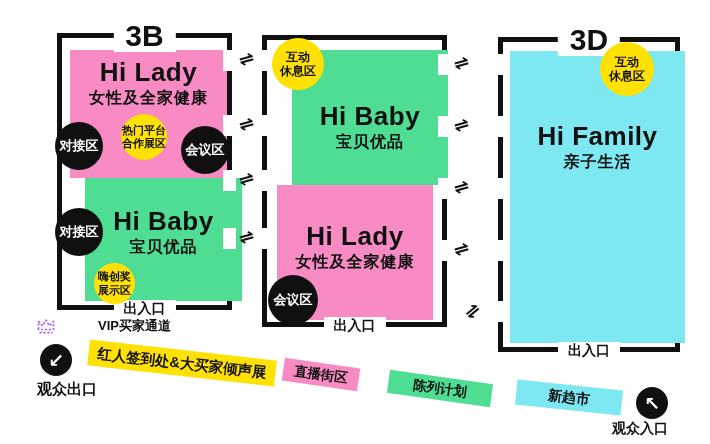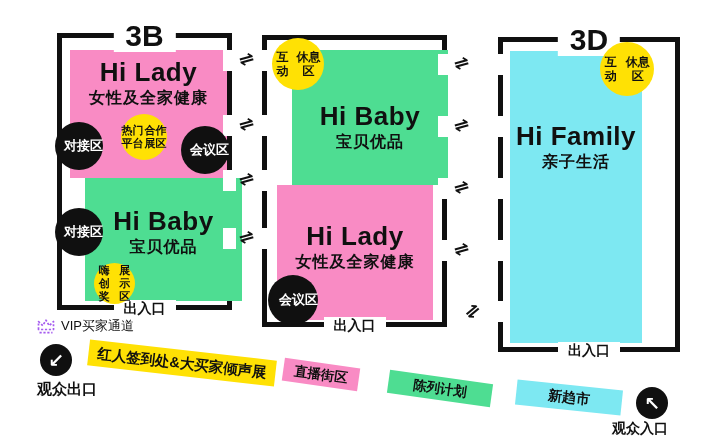--- a/index.html
+++ b/index.html
@@ -10,34 +10,34 @@
               padding:0 12px;font-size:30px;font-weight:bold;line-height:1.1;z-index:6;white-space:nowrap;text-align:right;}
   .entrance{position:absolute;bottom:-12px;left:50%;transform:translateX(-50%);background:#fff;
             padding:0 10px;font-size:14px;font-weight:bold;line-height:1.2;z-index:6;white-space:nowrap;}
   .zone{position:absolute;display:flex;flex-direction:column;align-items:center;justify-content:center;
         text-align:center;z-index:1;}
   .zone-title{font-size:26px;font-weight:bold;line-height:1.15;letter-spacing:.5px;}
   .zone-sub{font-size:16px;font-weight:bold;line-height:1.3;letter-spacing:1px;}
   .pinkbg{background:#F98BC4;} .greenbg{background:#4EDD92;margin-left:15px;} .cyanbg{background:#7DE8F2;}
   .wgap{position:absolute;width:13px;height:21px;background:#fff;z-index:4;}
   .wgap.l{left:-9px;} .wgap.r{right:-9px;}
-  .cbadge{position:absolute;border-radius:50%;display:flex;flex-direction:row;align-items:center;
-          justify-content:flex-end;text-align:center;font-weight:bold;line-height:1.2;z-index:7;}
+  .cbadge{position:absolute;border-radius:50%;display:flex;flex-direction:column;align-items:center;
+          justify-content:center;text-align:center;font-weight:bold;line-height:1.2;z-index:7;}
   .bblack{background:#101010;color:#fff;font-size:13px;}
   .byellow{background:#FFE104;color:#101010;font-size:11px;}
   .tarrow{position:absolute;font-size:18px;font-weight:bold;color:#101010;z-index:5;
           transform:rotate(-15deg);line-height:1;}
   .tarrow.diag{transform:rotate(-40deg);}
   .banner{position:absolute;display:flex;align-items:center;justify-content:center;font-weight:bold;
           z-index:2;white-space:nowrap;color:#101010;}
   .gateicon{position:absolute;width:32px;height:32px;border-radius:50%;background:#101010;color:#fff;
             display:flex;align-items:center;justify-content:center;font-size:19px;font-weight:bold;z-index:7;}
   .gatelabel{position:absolute;font-size:15px;font-weight:bold;z-index:7;white-space:nowrap;}
   .viprow{position:absolute;left:36px;top:317px;display:flex;align-items:center;gap:5px;z-index:7;}
-  .viplabel{font-size:13px;font-weight:normal;color:#101010;}
+  .viplabel{font-size:13px;font-weight:bold;color:#101010;margin-left:37px;}
 </style>
 </head>
 <body>
 
 <div class="stage">
 
   <div class="hall" style="left:57px;top:33px;width:175px;height:277px;">
     <div class="hall-title">3B</div>
     <div class="zone pinkbg" style="left:8px;top:12px;width:157px;height:128px;justify-content:flex-start;padding-top:8px;box-sizing:border-box;">
       <div class="zone-title">Hi Lady</div>
@@ -69,21 +69,21 @@
     <div class="wgap l" style="top:188px;"></div>
     <div class="wgap r" style="top:14px;"></div>
     <div class="wgap r" style="top:76px;"></div>
     <div class="wgap r" style="top:138px;"></div>
     <div class="wgap r" style="top:200px;"></div>
     <div class="entrance">出入口</div>
   </div>
 
   <div class="hall" style="left:498px;top:37px;width:182px;height:315px;">
     <div class="hall-title">3D</div>
-    <div class="zone cyanbg" style="left:7px;top:9px;width:132px;height:292px;padding-bottom:100px;box-sizing:border-box;">
+    <div class="zone cyanbg" style="left:7px;top:9px;width:175px;height:292px;padding-bottom:100px;box-sizing:border-box;">
       <div class="zone-title">Hi Family</div>
       <div class="zone-sub">亲子生活</div>
     </div>
     <div class="wgap l" style="top:12px;"></div>
     <div class="wgap l" style="top:74px;"></div>
     <div class="wgap l" style="top:136px;"></div>
     <div class="wgap l" style="top:198px;"></div>
     <div class="wgap l" style="top:259px;"></div>
     <div class="entrance">出入口</div>
   </div>

